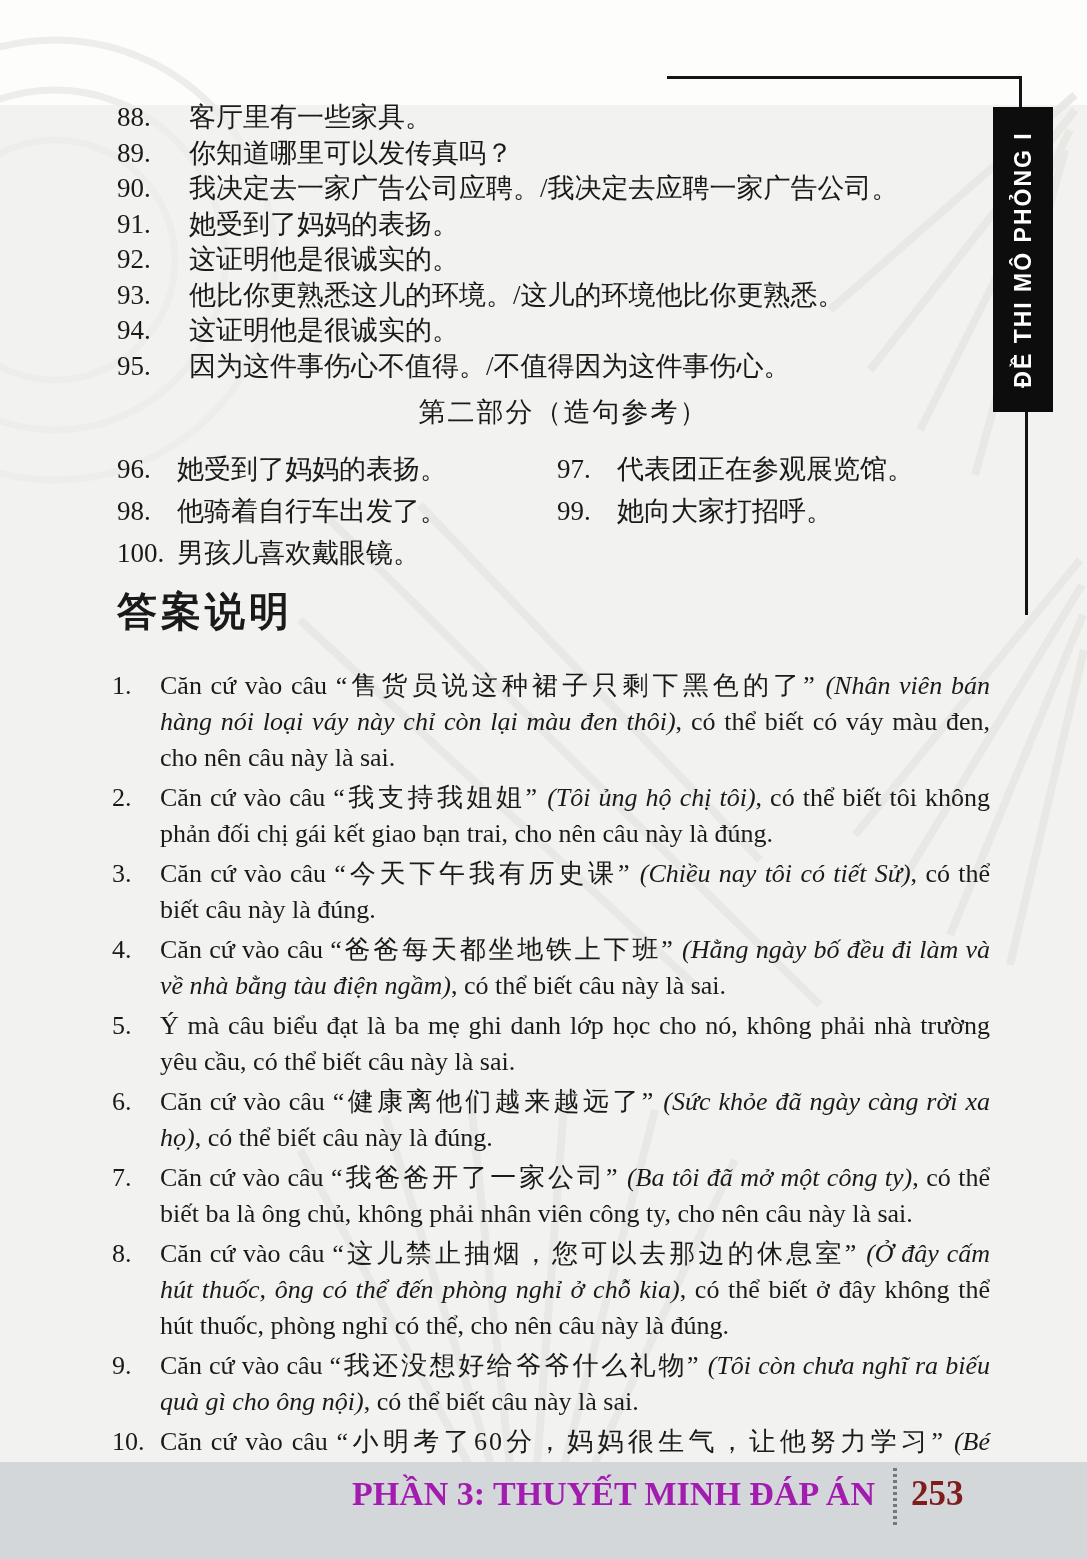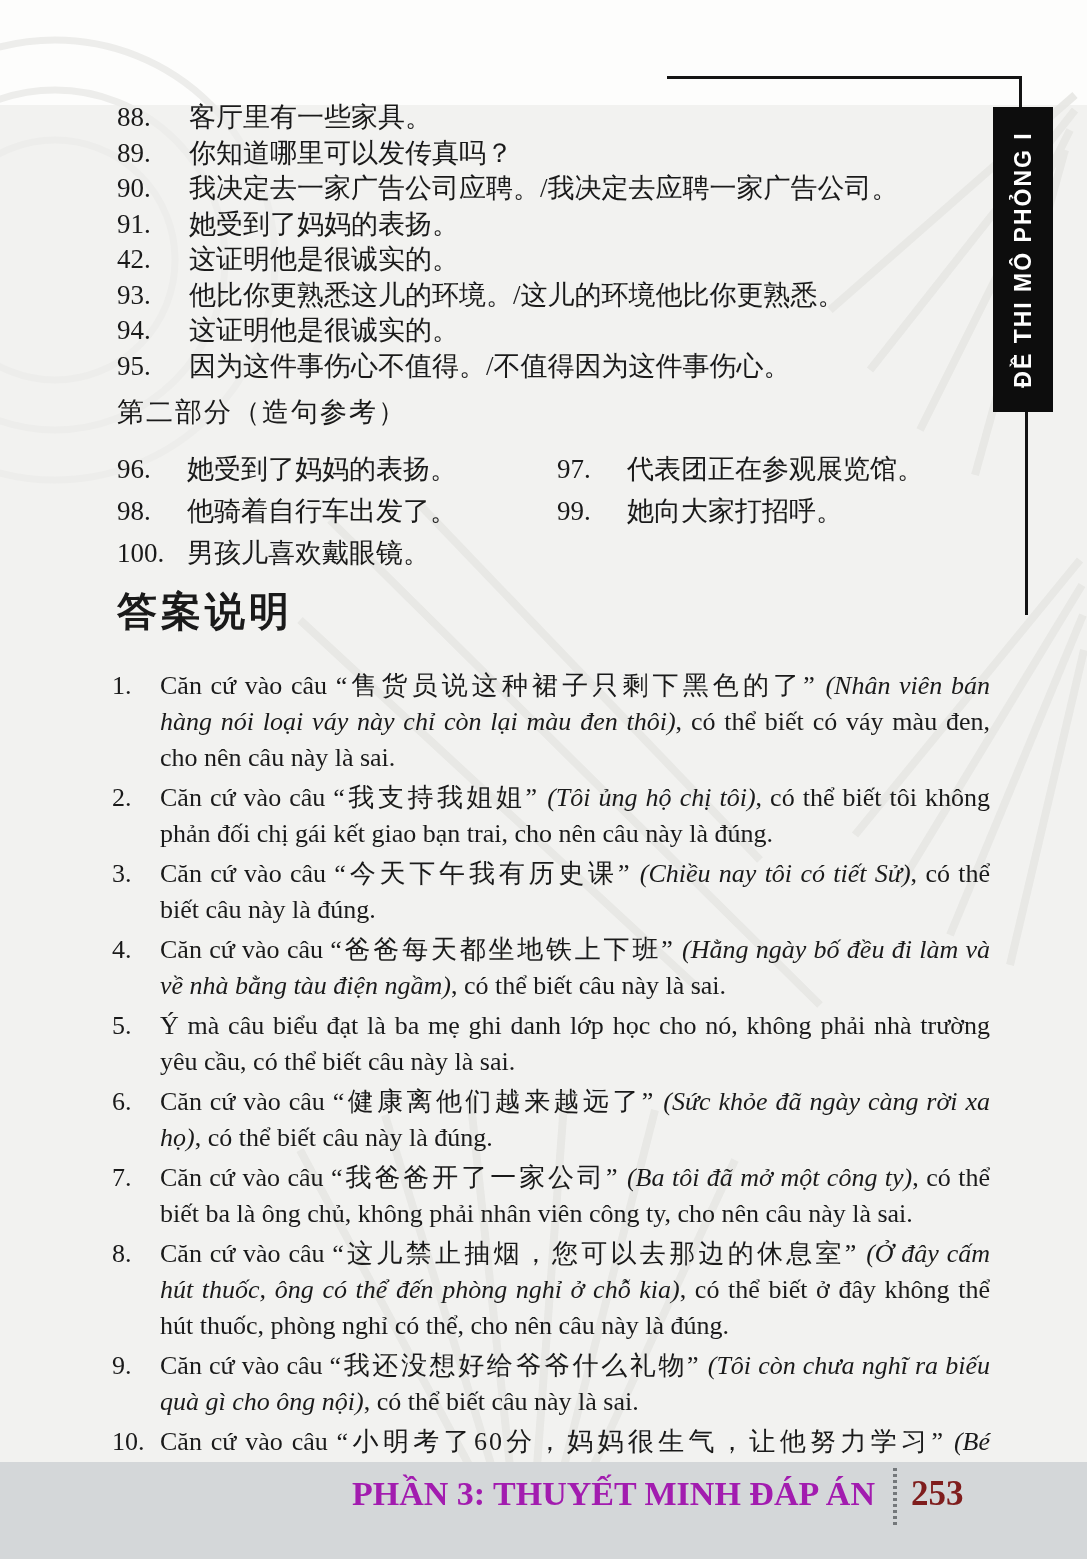--- a/index.html
+++ b/index.html
@@ -25,28 +25,28 @@
     font-weight:bold;font-size:23px;letter-spacing:2px;
   }
 
   
   .p1-list{position:absolute;left:117px;top:100px;width:900px;}
   .p1-row{display:flex;height:35.5px;line-height:35.5px;font-size:27px;white-space:nowrap;gap:12px;}
   .p1-num{width:60px;flex:none;}
 
   
   .p2-header{
-    position:absolute;left:117px;top:394px;width:893px;
+    position:absolute;left:117px;top:394px;width:893px;text-align:center;
     font-size:27px;letter-spacing:2px;
   }
   .p2-grid{
     position:absolute;left:117px;top:448px;width:893px;
     display:grid;grid-template-columns:440px 1fr;
   }
-  .p2-row{display:flex;height:42px;line-height:42px;font-size:27px;white-space:nowrap;gap:10px;}
+  .p2-row{display:flex;height:42px;line-height:42px;font-size:27px;white-space:nowrap;}
   .p2-num{width:60px;flex:none;}
 
   
   .ans-heading{
     position:absolute;left:117px;top:584px;width:893px;text-align:left;
     font-size:40px;font-weight:bold;letter-spacing:4px;
   }
 
   
   .exp-list{position:absolute;left:112px;top:668px;width:880px;}
@@ -126,21 +126,21 @@
         <span class="p1-num">90.</span>
         <span class="p1-text">我决定去一家广告公司应聘。/我决定去应聘一家广告公司。</span>
       </div>
 
       <div class="p1-row">
         <span class="p1-num">91.</span>
         <span class="p1-text">她受到了妈妈的表扬。</span>
       </div>
 
       <div class="p1-row">
-        <span class="p1-num">42.</span>
+        <span class="p1-num">92.</span>
         <span class="p1-text">这证明他是很诚实的。</span>
       </div>
 
       <div class="p1-row">
         <span class="p1-num">93.</span>
         <span class="p1-text">他比你更熟悉这儿的环境。/这儿的环境他比你更熟悉。</span>
       </div>
 
       <div class="p1-row">
         <span class="p1-num">94.</span>

